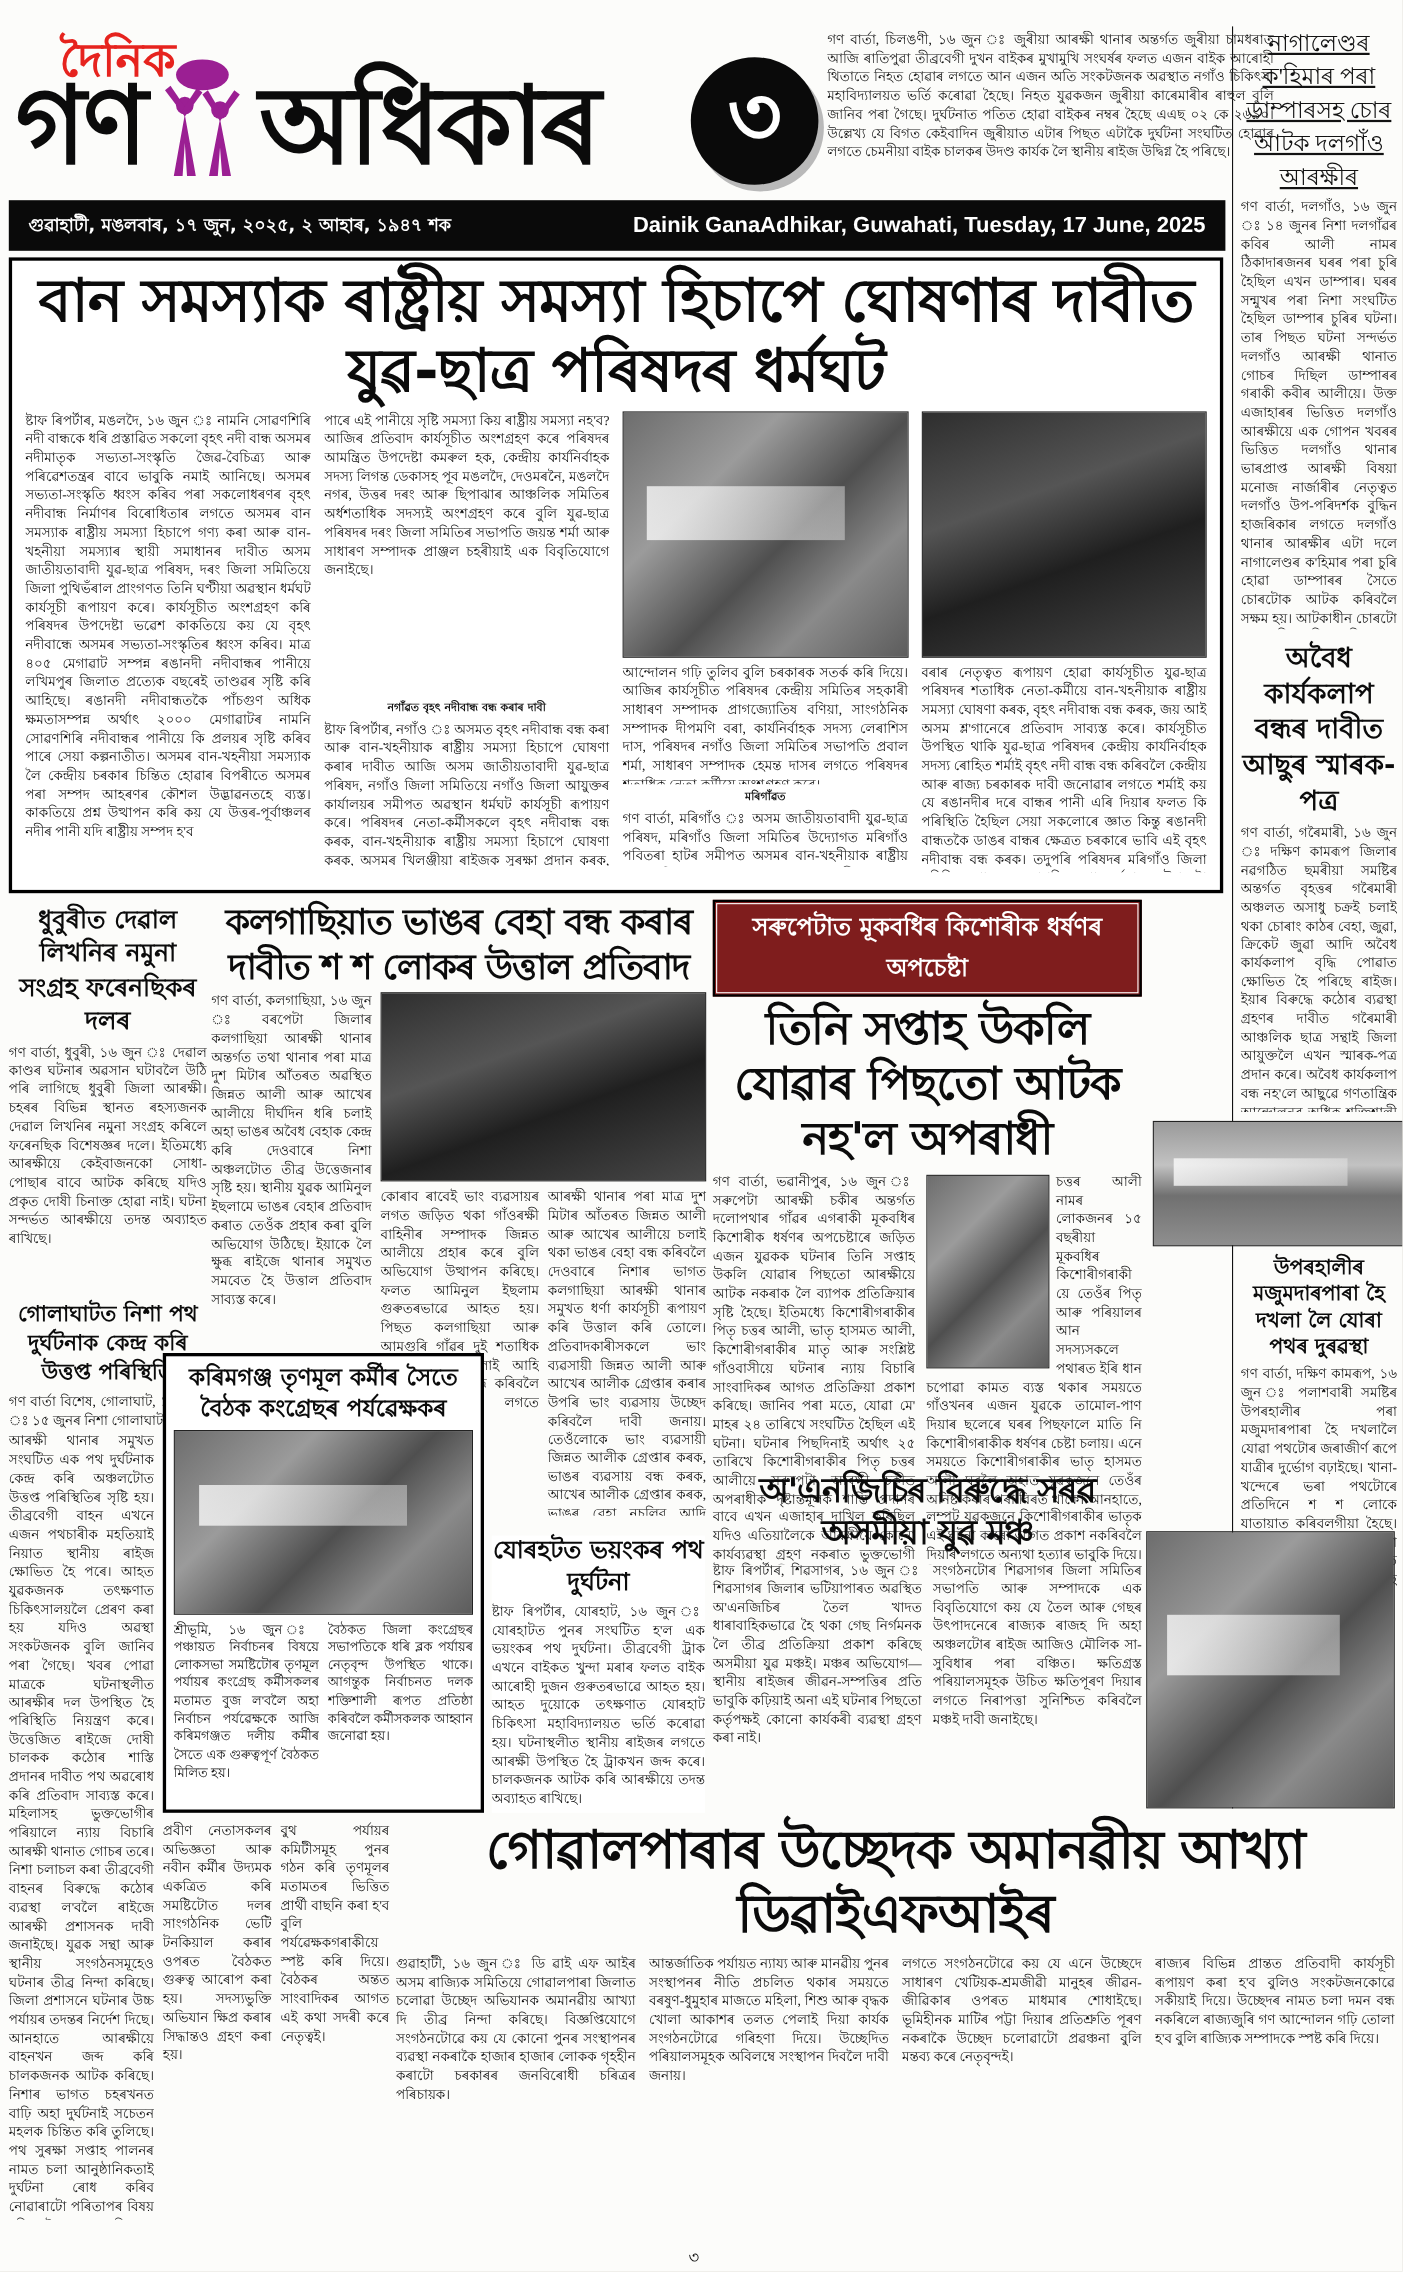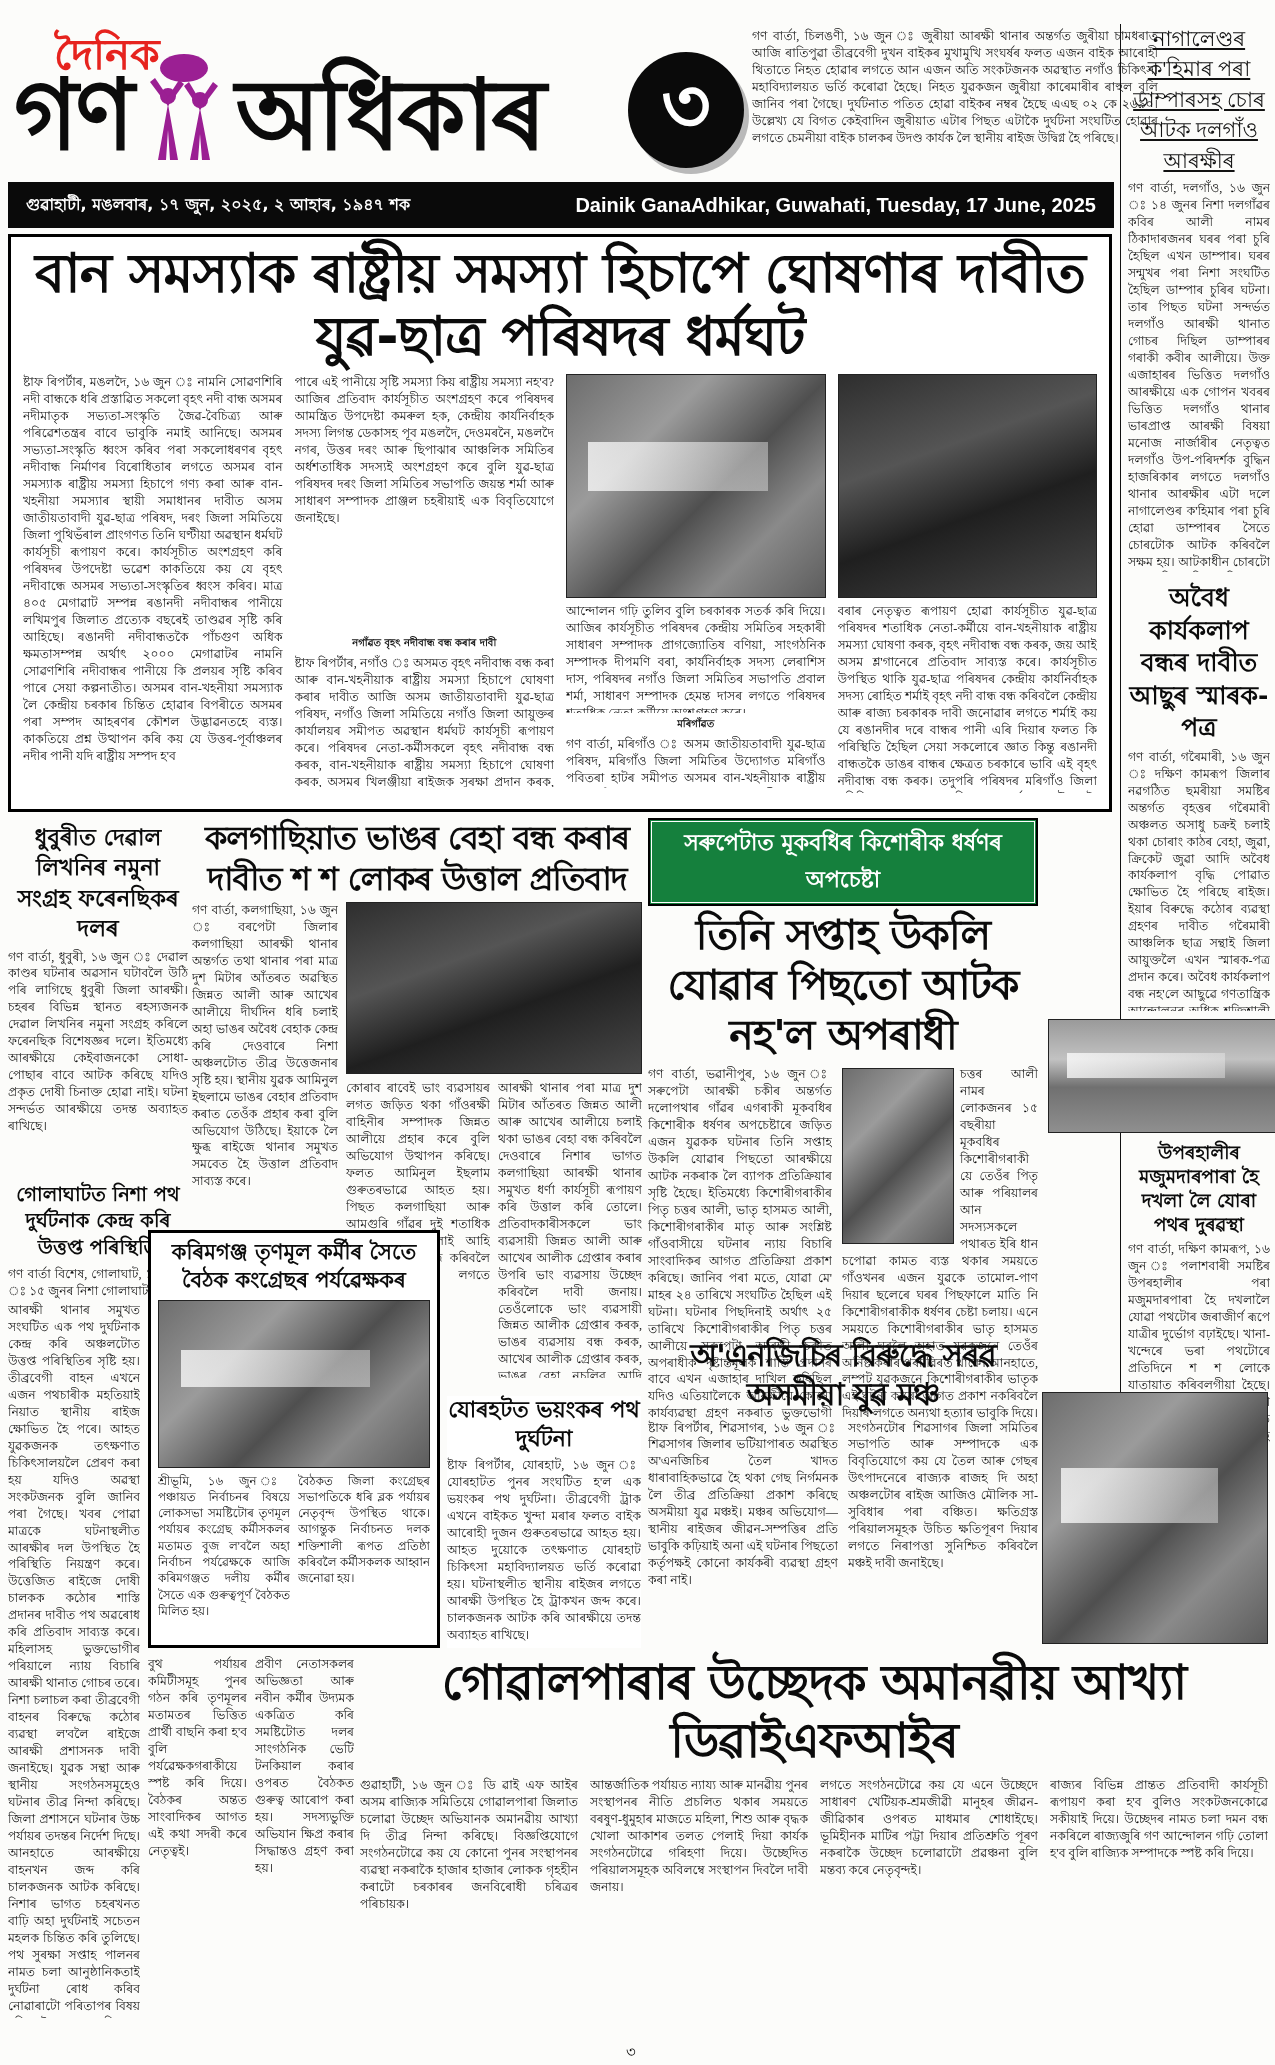--- a/index.html
+++ b/index.html
@@ -68,21 +68,21 @@
   .kar-photo{width:100%;height:168px;margin-top:5px;}
   .kar-cols{display:flex;gap:8px;margin-top:5px;}
   .kar-cols .bodytxt{width:50%;height:158px;font-size:11.8px;}
   .kar-cont{position:absolute;left:148px;top:1656px;width:206px;height:402px;display:flex;gap:8px;z-index:2;}
   .kar-cont .bodytxt{width:50%;height:100%;}
   
   .jorhat{position:absolute;left:447px;top:1396px;width:194px;height:252px;background:#fff;z-index:3;}
   .jorhat .hl{font-size:22px;line-height:1.3;text-align:center;}
   
   .sarupeta{position:absolute;left:648px;top:818px;width:390px;height:514px;}
-  .banner{background:#15803d;color:#fff;border:2px solid #000;outline:1px solid #fff;outline-offset:-4px;
+  .banner{background:#7f1d1d;color:#fff;border:2px solid #000;outline:1px solid #fff;outline-offset:-4px;
           font-size:22px;font-weight:bold;font-family:"DejaVu Sans",sans-serif;text-align:center;
           padding:5px 2px;}
   .sarupeta .big{font-size:41px;line-height:1.22;text-align:center;letter-spacing:-1px;margin-top:4px;}
   .sar-row{display:flex;gap:10px;margin-top:6px;}
   .sar-a{width:184px;height:356px;}
   .sar-b{width:196px;height:356px;}
   .mugshot{float:left;width:112px;height:176px;margin:2px 6px 2px 0;}
   
   .ongc{position:absolute;left:648px;top:1336px;width:390px;height:312px;}
   .ongc .hl{font-size:31px;line-height:1.25;text-align:center;letter-spacing:-1px;}
@@ -190,22 +190,22 @@
 
   <div class="karimganj" data-name="story-karimganj">
     <div class="hl" data-name="story-karimganj-headline">কৰিমগঞ্জ তৃণমূল কৰ্মীৰ সৈতে বৈঠক কংগ্ৰেছৰ পৰ্যৱেক্ষকৰ</div>
     <div class="photo kar-photo" data-name="meeting-photo"></div>
     <div class="kar-cols" data-name="story-karimganj-columns">
       <div class="bodytxt" data-name="story-karimganj-col-a">শ্ৰীভূমি, ১৬ জুন ঃ পঞ্চায়ত নিৰ্বাচনৰ বিষয়ে লোকসভা সমষ্টিটোৰ তৃণমূল পৰ্যায়ৰ কংগ্ৰেছ কৰ্মীসকলৰ মতামত বুজ ল'বলৈ অহা নিৰ্বাচন পৰ্যৱেক্ষকে আজি কৰিমগঞ্জত দলীয় কৰ্মীৰ সৈতে এক গুৰুত্বপূৰ্ণ বৈঠকত মিলিত হয়।</div>
       <div class="bodytxt" data-name="story-karimganj-col-b">বৈঠকত জিলা কংগ্ৰেছৰ সভাপতিকে ধৰি ব্লক পৰ্যায়ৰ নেতৃবৃন্দ উপস্থিত থাকে। আগন্তুক নিৰ্বাচনত দলক শক্তিশালী ৰূপত প্ৰতিষ্ঠা কৰিবলৈ কৰ্মীসকলক আহ্বান জনোৱা হয়।</div>
     </div>
   </div>
   <div class="kar-cont" data-name="story-karimganj-continuation">
+    <div class="bodytxt" data-name="story-karimganj-cont-a">প্ৰবীণ নেতাসকলৰ অভিজ্ঞতা আৰু নবীন কৰ্মীৰ উদ্যমক একত্ৰিত কৰি সমষ্টিটোত দলৰ সাংগঠনিক ভেটি টনকিয়াল কৰাৰ ওপৰত বৈঠকত গুৰুত্ব আৰোপ কৰা হয়। সদস্যভুক্তি অভিযান ক্ষিপ্ৰ কৰাৰ সিদ্ধান্তও গ্ৰহণ কৰা হয়।</div>
     <div class="bodytxt" data-name="story-karimganj-cont-b">বুথ পৰ্যায়ৰ কমিটীসমূহ পুনৰ গঠন কৰি তৃণমূলৰ মতামতৰ ভিত্তিত প্ৰাৰ্থী বাছনি কৰা হ'ব বুলি পৰ্যৱেক্ষকগৰাকীয়ে স্পষ্ট কৰি দিয়ে। বৈঠকৰ অন্তত সাংবাদিকৰ আগত এই কথা সদৰী কৰে নেতৃত্বই।</div>
-    <div class="bodytxt" data-name="story-karimganj-cont-a">প্ৰবীণ নেতাসকলৰ অভিজ্ঞতা আৰু নবীন কৰ্মীৰ উদ্যমক একত্ৰিত কৰি সমষ্টিটোত দলৰ সাংগঠনিক ভেটি টনকিয়াল কৰাৰ ওপৰত বৈঠকত গুৰুত্ব আৰোপ কৰা হয়। সদস্যভুক্তি অভিযান ক্ষিপ্ৰ কৰাৰ সিদ্ধান্তও গ্ৰহণ কৰা হয়।</div>
   </div>
 
   <div class="jorhat" data-name="story-jorhat">
     <div class="hl" data-name="story-jorhat-headline">যোৰহটত ভয়ংকৰ পথ দুৰ্ঘটনা</div>
     <div class="bodytxt" style="height:186px;margin-top:4px;" data-name="story-jorhat-body">ষ্টাফ ৰিপৰ্টাৰ, যোৰহাট, ১৬ জুন ঃ যোৰহাটত পুনৰ সংঘটিত হ'ল এক ভয়ংকৰ পথ দুৰ্ঘটনা। তীব্ৰবেগী ট্ৰাক এখনে বাইকত খুন্দা মৰাৰ ফলত বাইক আৰোহী দুজন গুৰুতৰভাৱে আহত হয়। আহত দুয়োকে তৎক্ষণাত যোৰহাট চিকিৎসা মহাবিদ্যালয়ত ভৰ্তি কৰোৱা হয়। ঘটনাস্থলীত স্থানীয় ৰাইজৰ লগতে আৰক্ষী উপস্থিত হৈ ট্ৰাকখন জব্দ কৰে। চালকজনক আটক কৰি আৰক্ষীয়ে তদন্ত অব্যাহত ৰাখিছে।</div>
   </div>
 
   <div class="sarupeta" data-name="story-sarupeta">
     <div class="banner" data-name="story-sarupeta-banner">সৰুপেটাত মূকবধিৰ কিশোৰীক ধৰ্ষণৰ অপচেষ্টা</div>
     <div class="hl big" data-name="story-sarupeta-headline">তিনি সপ্তাহ উকলি যোৱাৰ পিছতো আটক নহ'ল অপৰাধী</div>

